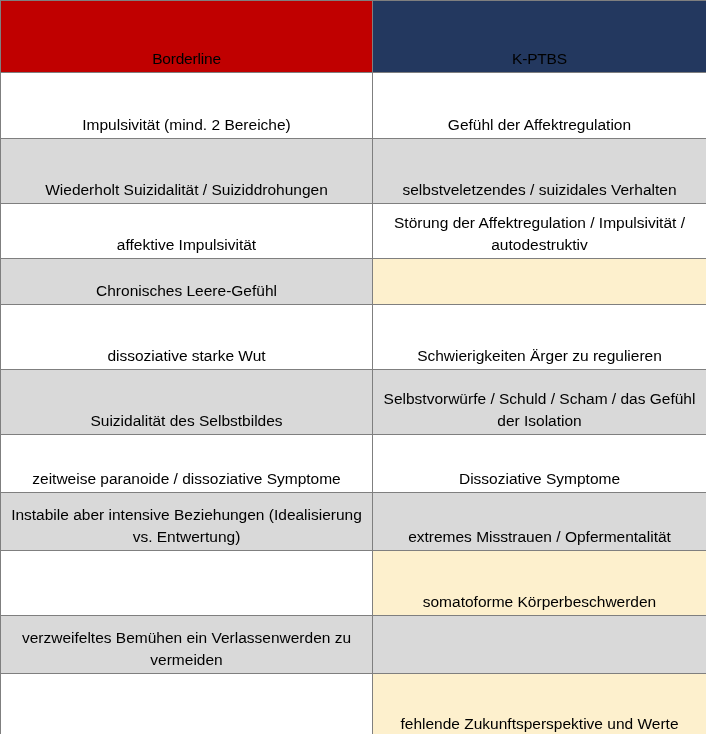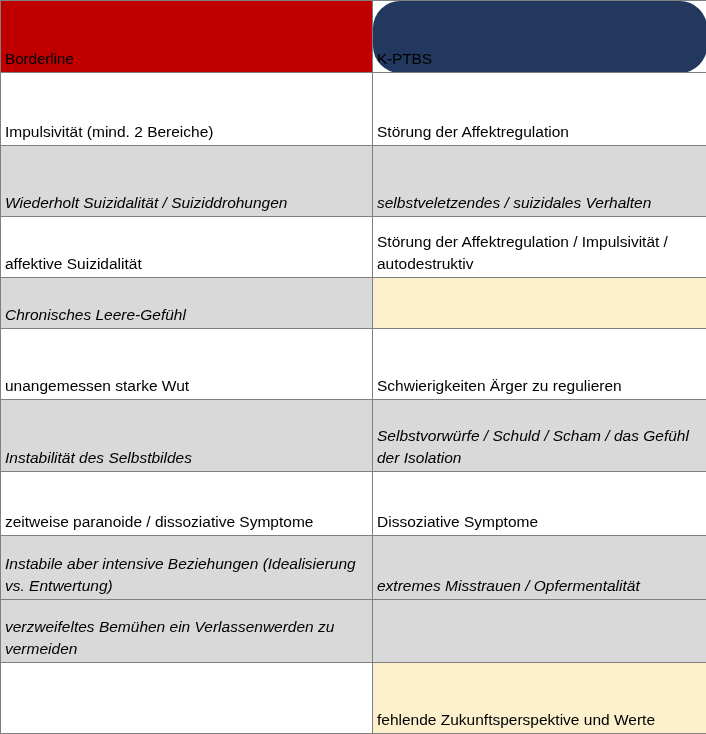--- a/index.html
+++ b/index.html
@@ -25,44 +25,44 @@
 
   .comparison-table th,
   .comparison-table td {
     border: 1px solid #7f7f7f;
     padding: 8px 4px 2px 4px;
     vertical-align: bottom;
     font-size: 15.5px;
     line-height: 1.42;
     color: #000000;
     font-weight: normal;
-    text-align: left;
+    text-align: center;
     word-wrap: break-word;
     overflow: hidden;
   }
 
   
   thead th {
     height: 72px;
     vertical-align: middle;
     text-align: center;
     color: #ffffff;
     font-size: 40px;
     font-weight: normal;
     line-height: 1;
     padding: 0 4px 6px 4px;
     border-color: #595959;
     letter-spacing: -0.2px;
   }
   th.head-borderline { background: #C00000; }
-  th.head-kptbs      { background: #23385F; border-radius: 27px; }
+  th.head-kptbs      { background: #23385F; }
 
   
   td.fill-white  { background: #ffffff; margin-left: 15px; }
-  td.fill-gray   { background: #D9D9D9; font-style: italic; }
+  td.fill-gray   { background: #D9D9D9; }
   td.fill-cream  { background: #FDF0CD; }
 
   
   tr.r0 td { height: 66px; }
   tr.r1 td { height: 65px; }
   tr.r2 td { height: 54px; }
   tr.r3 td { height: 46px; }
   tr.r4 td { height: 65px; }
   tr.r5 td { height: 65px; }
   tr.r6 td { height: 58px; }
@@ -81,49 +81,53 @@
   </colgroup>
   <thead>
     <tr>
       <th class="head-borderline">Borderline</th>
       <th class="head-kptbs">K-PTBS</th>
     </tr>
   </thead>
   <tbody>
     <tr class="r0">
       <td class="fill-white">Impulsivität (mind. 2 Bereiche)</td>
-      <td class="fill-white">Störung der Affektregulation</td>
+      <td class="fill-white">Gefühl der Affektregulation</td>
     </tr>
     <tr class="r1">
       <td class="fill-gray">Wiederholt Suizidalität / Suiziddrohungen</td>
       <td class="fill-gray">selbstveletzendes / suizidales Verhalten</td>
     </tr>
     <tr class="r2">
-      <td class="fill-white">affektive Suizidalität</td>
+      <td class="fill-white">affektive Impulsivität</td>
       <td class="fill-white">Störung der Affektregulation / Impulsivität / autodestruktiv</td>
     </tr>
     <tr class="r3">
       <td class="fill-gray">Chronisches Leere-Gefühl</td>
       <td class="fill-cream"></td>
     </tr>
     <tr class="r4">
-      <td class="fill-white">unangemessen starke Wut</td>
+      <td class="fill-white">dissoziative starke Wut</td>
       <td class="fill-white">Schwierigkeiten Ärger zu regulieren</td>
     </tr>
     <tr class="r5">
-      <td class="fill-gray">Instabilität des Selbstbildes</td>
+      <td class="fill-gray">Suizidalität des Selbstbildes</td>
       <td class="fill-gray">Selbstvorwürfe / Schuld / Scham / das Gefühl der Isolation</td>
     </tr>
     <tr class="r6">
       <td class="fill-white">zeitweise paranoide / dissoziative Symptome</td>
       <td class="fill-white">Dissoziative Symptome</td>
     </tr>
     <tr class="r7">
       <td class="fill-gray">Instabile aber intensive Beziehungen (Idealisierung vs. Entwertung)</td>
       <td class="fill-gray">extremes Misstrauen / Opfermentalität</td>
+    </tr>
+    <tr class="r8">
+      <td class="fill-white"></td>
+      <td class="fill-cream">somatoforme Körperbeschwerden</td>
     </tr>
     <tr class="r9">
       <td class="fill-gray">verzweifeltes Bemühen ein Verlassenwerden zu vermeiden</td>
       <td class="fill-gray"></td>
     </tr>
     <tr class="r10">
       <td class="fill-white"></td>
       <td class="fill-cream">fehlende Zukunftsperspektive und Werte</td>
     </tr>
   </tbody>

